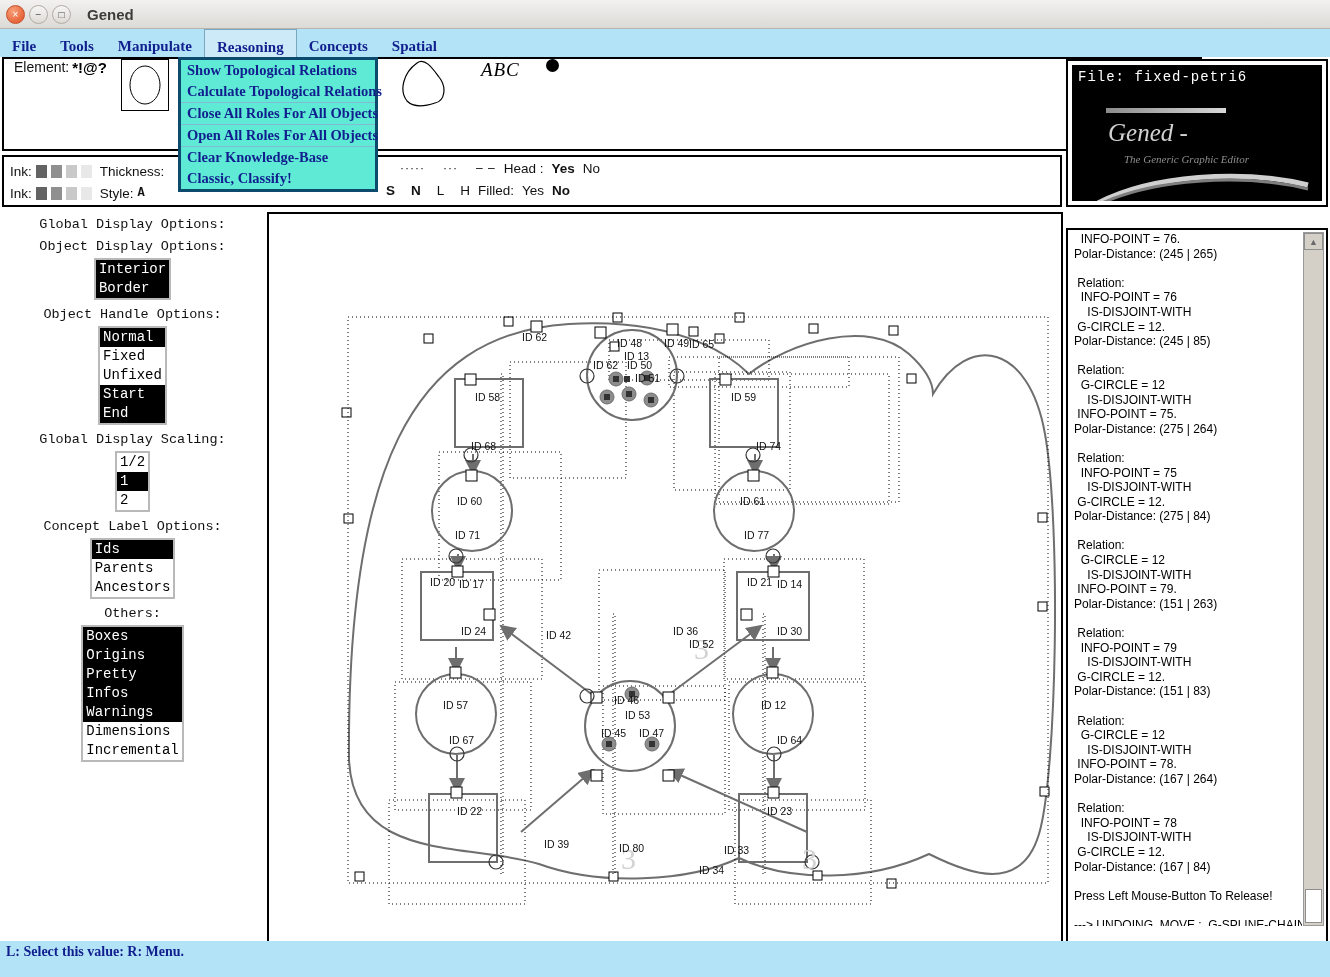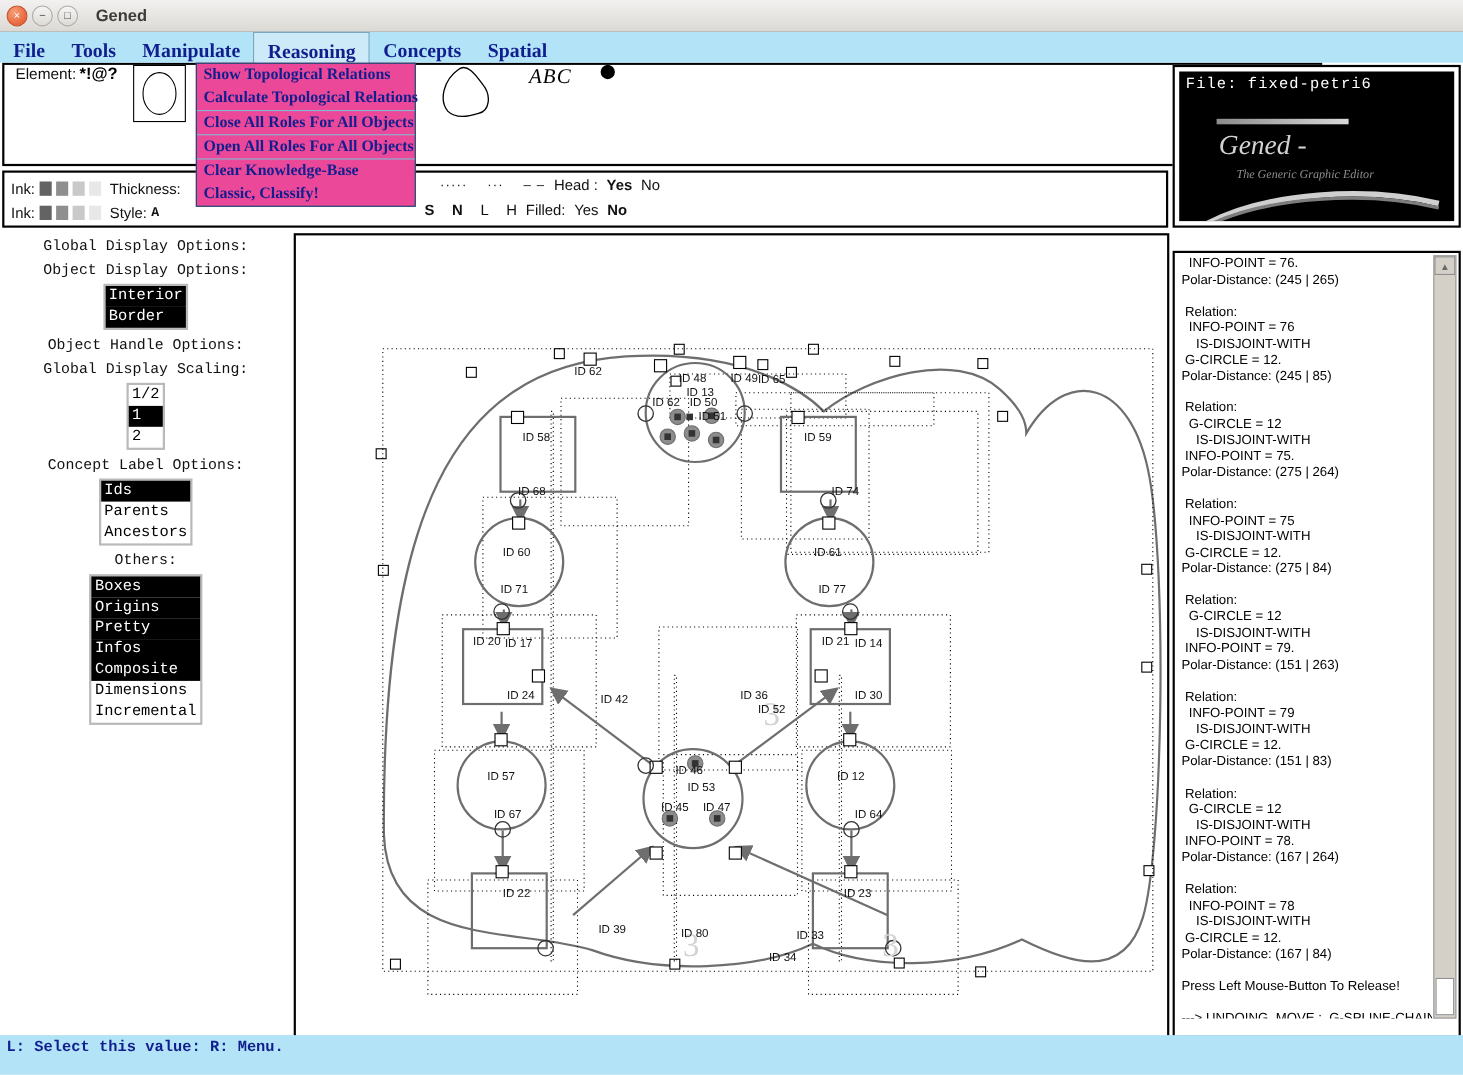--- a/index.html
+++ b/index.html
@@ -30,32 +30,32 @@
 
   
   #menubar {
     height: 28px; background: #b3e3f7;
     display: flex; align-items: stretch;
     font-family: "Liberation Serif", serif;
     position: relative; z-index: 40;
   }
   .menu-item {
     padding: 17px 12px; display: flex; align-items: center;
-    font-weight: bold; font-size: 18px; color: #111f8e;
+    font-weight: bold; font-size: 15px; color: #111f8e;
     cursor: default; white-space: nowrap;
   }
   .menu-item.active {
     background: #cdeaf8;
     border: 1px solid #7aa7bd; border-bottom: none;
   }
 
   
   #dropdown {
     position: absolute; left: 178px; top: 57px; width: 200px;
-    background: #ec4899; border: 1px solid #0c4a6e;
+    background: #5eead4; border: 3px solid #0c4a6e;
     z-index: 60;
     font-family: "Liberation Serif", serif;
   }
   .dd-item { padding: 2px 6px; font-size: 14.5px; font-weight: bold;
              color: #111f8e; white-space: nowrap; cursor: default; }
   .dd-sep { border-top: 1px solid #82b9d4; }
 
   
   #toolrow { position: relative; }
   .panel { border: 2px solid #000; background: #fff; }
@@ -145,21 +145,21 @@
              background: #d4d0c8; border: 1px solid #9a9a9a;
              display: flex; align-items: center; }
   #hthumb { flex: 1; height: 15px; background: #fff; border: 1px solid #8e8e8e; margin: 0 1px; }
   #hpad { width: 60px; height: 15px; }
 
   
   #statusbar {
     position: absolute; left: 0; bottom: 0; width: 1330px; height: 36px;
     background: #b3e3f7;
   }
-  #status-text { font-family: Liberation Mono, monospace; font-weight: bold;
+  #status-text { font-family: Liberation Serif, serif; font-weight: bold;
                  font-size: 14px; color: #111f8e; padding: 3px 0 0 6px; }
 </style>
 </head>
 <body>
 
 <div id="titlebar">
   <div class="wb close">×</div>
   <div class="wb min">−</div>
   <div class="wb max">□</div>
   <div id="win-title">Gened</div>
@@ -275,20 +275,27 @@
 
   <div class="sec-title">Global Display Options:</div>
 
   <div class="sec-title">Object Display Options:</div>
   <div class="listbox">
     <div class="lb-item sel lb-w-90">Interior</div>
     <div class="lb-item sel lb-w-90">Border</div>
   </div>
 
   <div class="sec-title">Object Handle Options:</div>
+  <div class="listbox">
+    <div class="lb-item sel lb-w-80">Normal</div>
+    <div class="lb-item lb-w-80">Fixed</div>
+    <div class="lb-item lb-w-80">Unfixed</div>
+    <div class="lb-item sel lb-w-80">Start</div>
+    <div class="lb-item sel lb-w-80">End</div>
+  </div>
 
   <div class="sec-title">Global Display Scaling:</div>
   <div class="listbox">
     <div class="lb-item lb-w-30">1/2</div>
     <div class="lb-item sel lb-w-30">1</div>
     <div class="lb-item lb-w-30">2</div>
   </div>
 
   <div class="sec-title">Concept Label Options:</div>
   <div class="listbox">
@@ -296,21 +303,21 @@
     <div class="lb-item lb-w-100">Parents</div>
     <div class="lb-item lb-w-100">Ancestors</div>
   </div>
 
   <div class="sec-title">Others:</div>
   <div class="listbox">
     <div class="lb-item sel lb-w-100">Boxes</div>
     <div class="lb-item sel lb-w-100">Origins</div>
     <div class="lb-item sel lb-w-100">Pretty</div>
     <div class="lb-item sel lb-w-100">Infos</div>
-    <div class="lb-item sel lb-w-100">Composite</div>
+    <div class="lb-item sel lb-w-100">Warnings</div>
     <div class="lb-item lb-w-100">Dimensions</div>
     <div class="lb-item lb-w-100">Incremental</div>
   </div>
 </div>
 
 <div id="canvas-panel">
   <svg id="canvas-svg" width="792" height="733" viewBox="0 0 792 733">
     <defs>
       <marker id="arw" markerWidth="9" markerHeight="9" refX="7" refY="4" orient="auto">
         <path d="M0,0 L8,4 L0,8 z" fill="#6e6e6e"></path>

